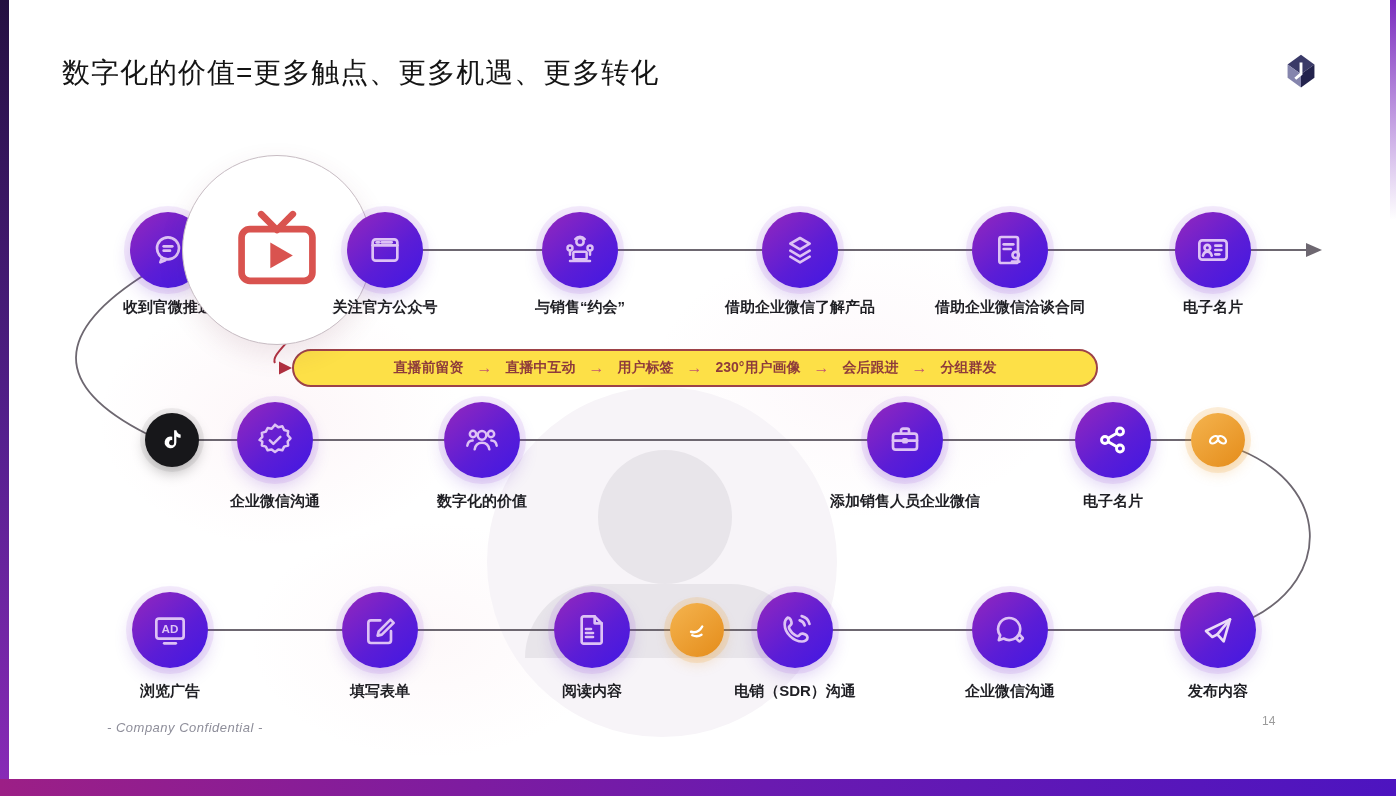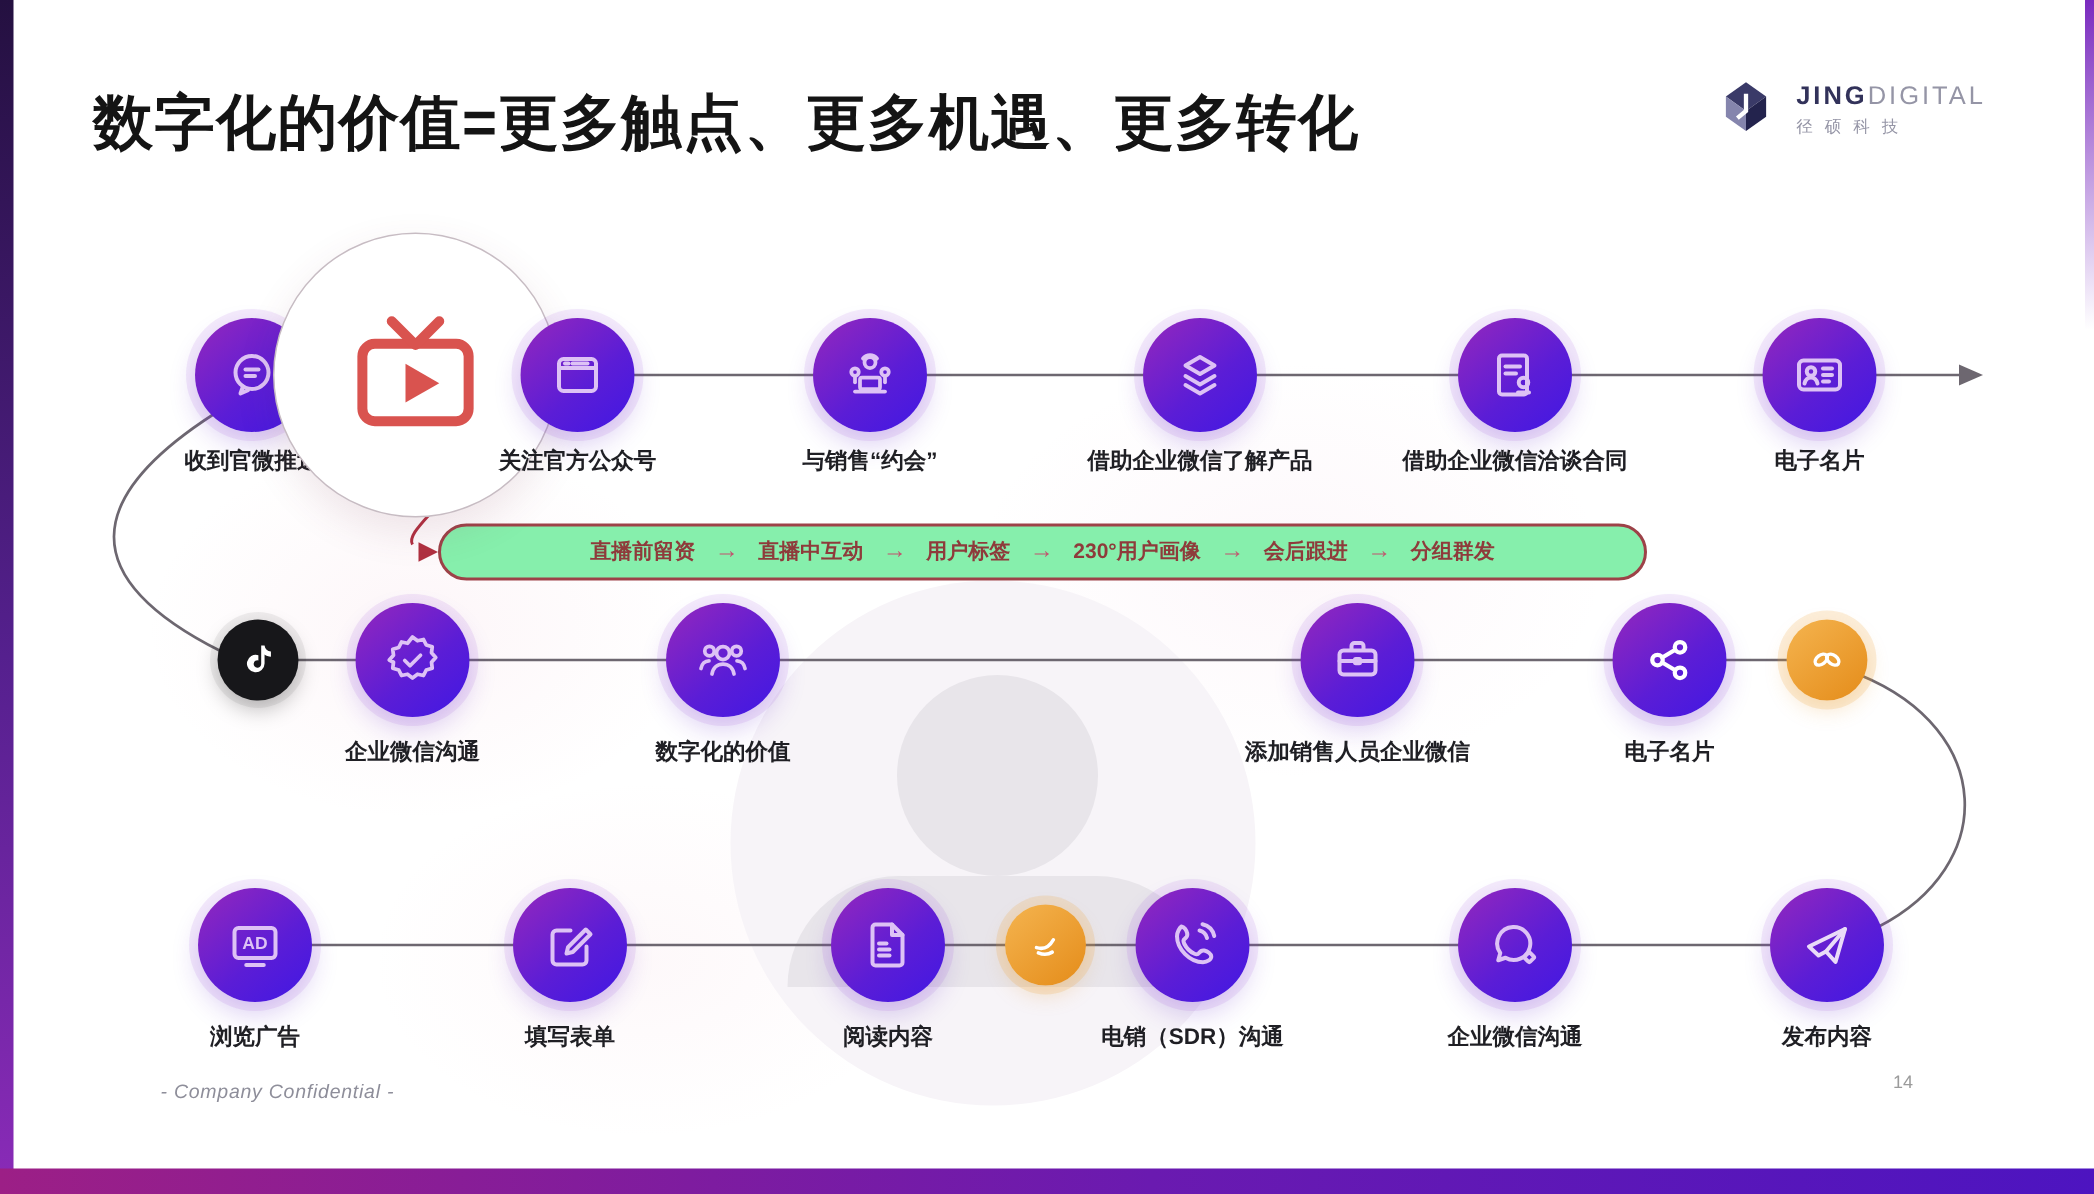--- a/index.html
+++ b/index.html
@@ -14,21 +14,21 @@
 
   
   .edge-left { position:absolute; left:0; top:0; width:9px; height:796px;
     background:linear-gradient(180deg,#241040 0%,#55208e 55%,#8a2bb8 100%); }
   .edge-bottom { position:absolute; left:0; bottom:0; width:1396px; height:17px;
     background:linear-gradient(90deg,#9c1f86 0%,#6a1ab0 55%,#4d14c0 100%); }
   .edge-right { position:absolute; right:0; top:0; width:6px; height:220px;
     background:linear-gradient(180deg,#7a2bbf 0%,rgba(122,43,191,0) 100%); }
 
   
-  .title { position:absolute; left:62px; top:54px; font-size:40px; font-weight:700;
+  .title { position:absolute; left:62px; top:54px; font-size:28px; font-weight:400;
     color:#141414; letter-spacing:1px; }
   .logo { position:absolute; right:72px; top:50px; display:flex; align-items:center; gap:10px; }
   .logo-text { display:flex; flex-direction:column; gap:3px; }
   .logo-line1 { font-size:17px; letter-spacing:2px; color:#9595a6; font-weight:500; }
   .logo-line1 b { color:#32325a; font-weight:800; }
   .logo-line2 { font-size:11px; letter-spacing:8px; color:#9595a6; }
 
   
   .wm-circle { position:absolute; left:487px; top:387px; width:350px; height:350px;
     border-radius:50%; background:#f7f4f8; }
@@ -50,21 +50,21 @@
   .circle.orange { background:linear-gradient(140deg,#f3b04a 10%,#e6901f 90%);
     box-shadow:0 0 0 6px rgba(240,160,50,.18), 0 6px 14px rgba(230,150,40,.25); }
   .circle.live { width:190px; height:190px; background:#ffffff; border:1.5px solid #c7bcc3;
     box-shadow:0 10px 26px rgba(120,60,80,.12); }
   .node-label { position:absolute; top:48px; left:0; transform:translateX(-50%);
     white-space:nowrap; font-size:15px; font-weight:600; color:#1f1f24; z-index:2; }
   .node-label.low { top:52px; }
 
   
   .pill { position:absolute; left:292px; top:349px; width:806px; height:38px; z-index:2;
-    border:2px solid #9d4248; border-radius:20px; background:#86efac;
+    border:2px solid #9d4248; border-radius:20px; background:#fde047;
     display:flex; align-items:center; justify-content:center; gap:13px;
     font-size:14px; font-weight:700; color:#8e3b3b; }
   .pill-arrow { color:#c0576f; font-weight:400; font-size:16px; }
 
   
   .confidential { position:absolute; left:107px; top:720px; font-size:13px;
     color:#8e8e9a; font-style:italic; letter-spacing:.5px; }
   .page-num { position:absolute; left:1262px; top:714px; font-size:12px; color:#9b9b9b; }
 
   .icon-std { width:40px; height:40px; }
@@ -84,24 +84,20 @@
   <div class="wm-shoulders"></div>
 
   <div class="title">数字化的价值=更多触点、更多机遇、更多转化</div>
   <div class="logo">
     <svg class="logo-mark" width="46" height="46" viewBox="0 0 48 48">
       <polygon points="10,15 24,5 38,15 24,25" fill="#3a3a68"></polygon>
       <polygon points="10,15 10,29 24,39 24,25" fill="#8585ad"></polygon>
       <polygon points="38,15 38,29 24,39 24,25" fill="#23234d"></polygon>
       <path d="M24 13v12l-6 5" stroke="#ffffff" stroke-width="3" fill="none"></path>
     </svg>
-    <div class="logo-text">
-      <div class="logo-line1"><b>JING</b><span>DIGITAL</span></div>
-      <div class="logo-line2">径硕科技</div>
-    </div>
   </div>
 
   <svg class="connectors" width="1396" height="796" viewBox="0 0 1396 796">
     <g stroke="#6d6770" stroke-width="1.8" fill="none">
       <line x1="168" y1="250" x2="1306" y2="250"></line>
       <line x1="172" y1="440" x2="1218" y2="440"></line>
       <line x1="170" y1="630" x2="1218" y2="630"></line>
       <path d="M149 272 C 52 332 52 386 147 434"></path>
       <path d="M1240 450 C 1330 487 1332 577 1252 618"></path>
     </g>

